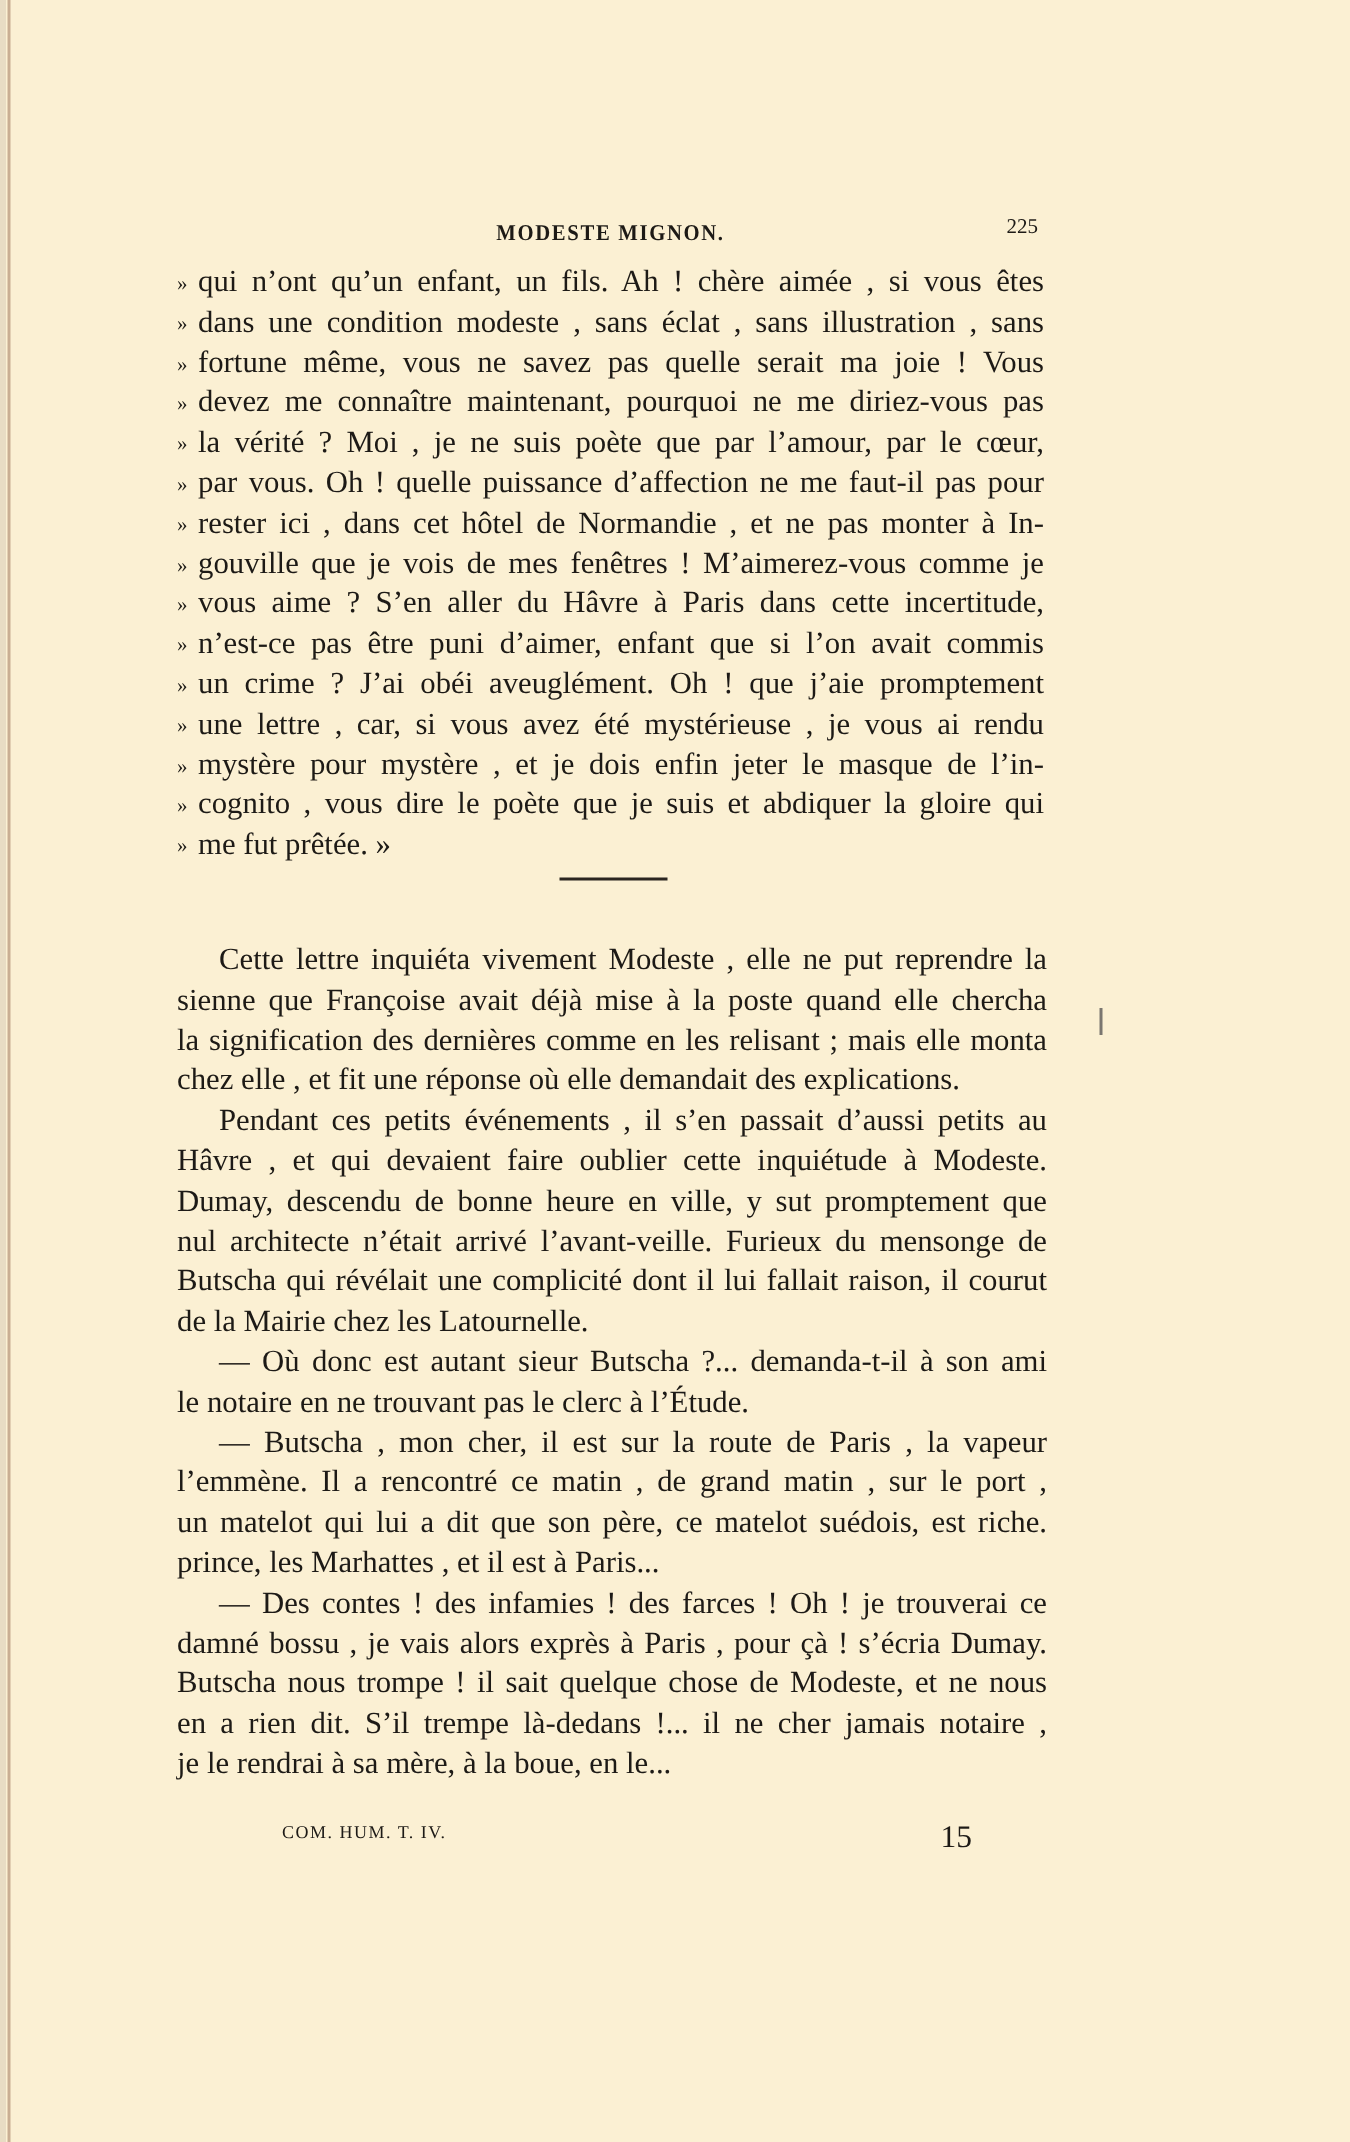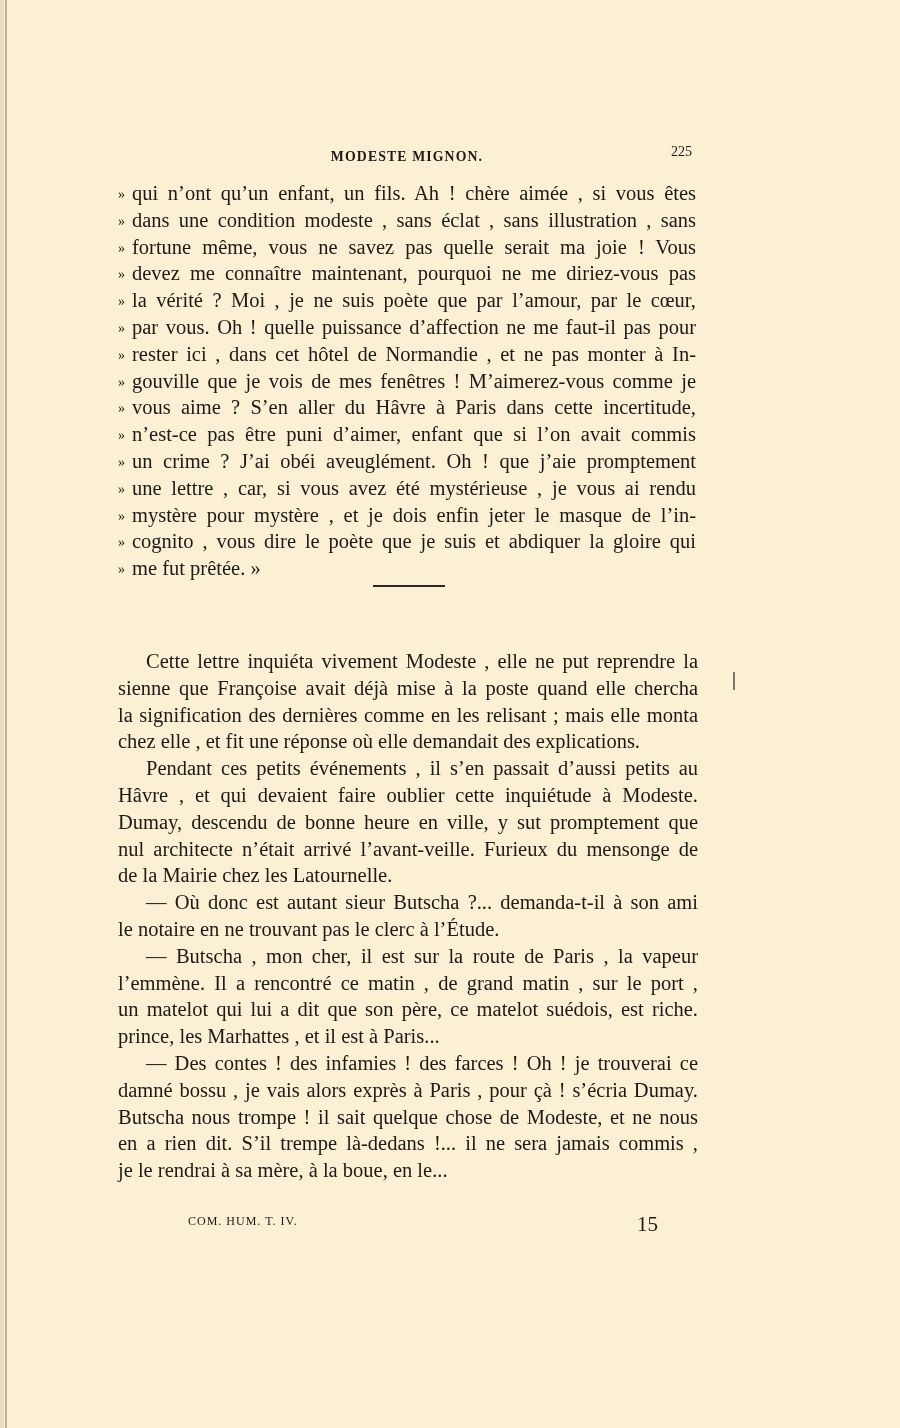--- a/index.html
+++ b/index.html
@@ -56,21 +56,21 @@
       font-size: 14px;
     }
     .text-block {
       position: absolute;
       left: 118px;
       width: 578px;
       font-size: 20.5px;
     }
     .line {
       height: 26.8px;
-      line-height: 31px;
+      line-height: 21px;
       white-space: nowrap;
       text-align: justify;
       text-align-last: justify;
       transform-origin: left center;
     }
     .line.last {
       text-align-last: left;
     }
     .line .q {
       display: inline-block;
@@ -86,40 +86,40 @@
     }
     .separator {
       position: absolute;
       top: 585px;
       left: 373px;
       width: 72px;
       height: 2px;
       background: #2a2520;
     }
     .narrative {
-      top: 646px;
+      top: 630px;
       width: 580px;
     }
     .footer {
       position: absolute;
       top: 1212px;
       left: 188px;
       width: 470px;
       height: 26px;
     }
     .signature-left {
       position: absolute;
       left: 0;
       top: 2px;
       font-size: 12px;
       letter-spacing: 1px;
     }
     .signature-right {
       position: absolute;
-      right: 0;
+      right: 10px;
       top: 0;
       font-size: 21px;
     }
     .margin-mark {
       position: absolute;
       left: 733px;
       top: 672px;
       width: 2px;
       height: 18px;
       background: #7a7670;
@@ -161,37 +161,38 @@
       <div class="line indent">Cette lettre inquiéta vivement Modeste , elle ne put reprendre la</div>
       <div class="line">sienne que Françoise avait déjà mise à la poste quand elle chercha</div>
       <div class="line">la signification des dernières comme en les relisant ; mais elle monta</div>
       <div class="line last">chez elle , et fit une réponse où elle demandait des explications.</div>
     </div>
     <div style="margin-bottom: 0px;">
       <div class="line indent">Pendant ces petits événements , il s’en passait d’aussi petits au</div>
       <div class="line">Hâvre , et qui devaient faire oublier cette inquiétude à Modeste.</div>
       <div class="line">Dumay, descendu de bonne heure en ville, y sut promptement que</div>
       <div class="line">nul architecte n’était arrivé l’avant-veille. Furieux du mensonge de</div>
+      <div class="line">Butscha qui révélait une complicité dont il lui fallait raison, il courut</div>
       <div class="line last">de la Mairie chez les Latournelle.</div>
     </div>
     <div style="margin-bottom: 0px;">
       <div class="line indent">— Où donc est autant sieur Butscha ?... demanda-t-il à son ami</div>
       <div class="line last">le notaire en ne trouvant pas le clerc à l’Étude.</div>
     </div>
     <div style="margin-bottom: 0px;">
       <div class="line indent">— Butscha , mon cher, il est sur la route de Paris , la vapeur</div>
       <div class="line">l’emmène. Il a rencontré ce matin , de grand matin , sur le port ,</div>
       <div class="line">un matelot qui lui a dit que son père, ce matelot suédois, est riche.</div>
       <div class="line last">prince, les Marhattes , et il est à Paris...</div>
     </div>
     <div style="margin-bottom: 0px;">
       <div class="line indent">— Des contes ! des infamies ! des farces ! Oh ! je trouverai ce</div>
       <div class="line">damné bossu , je vais alors exprès à Paris , pour çà ! s’écria Dumay.</div>
       <div class="line">Butscha nous trompe ! il sait quelque chose de Modeste, et ne nous</div>
-      <div class="line">en a rien dit. S’il trempe là-dedans !... il ne sera jamais commis ,</div>
+      <div class="line">en a rien dit. S’il trempe là-dedans !... il ne cher jamais notaire ,</div>
       <div class="line last">je le rendrai à sa mère, à la boue, en le...</div>
     </div>
   </div>
 
 <div class="margin-mark"></div>
 
 <div class="footer">
   <span class="signature-left">COM. HUM. T. IV.</span>
   <span class="signature-right">15</span>
 </div>

